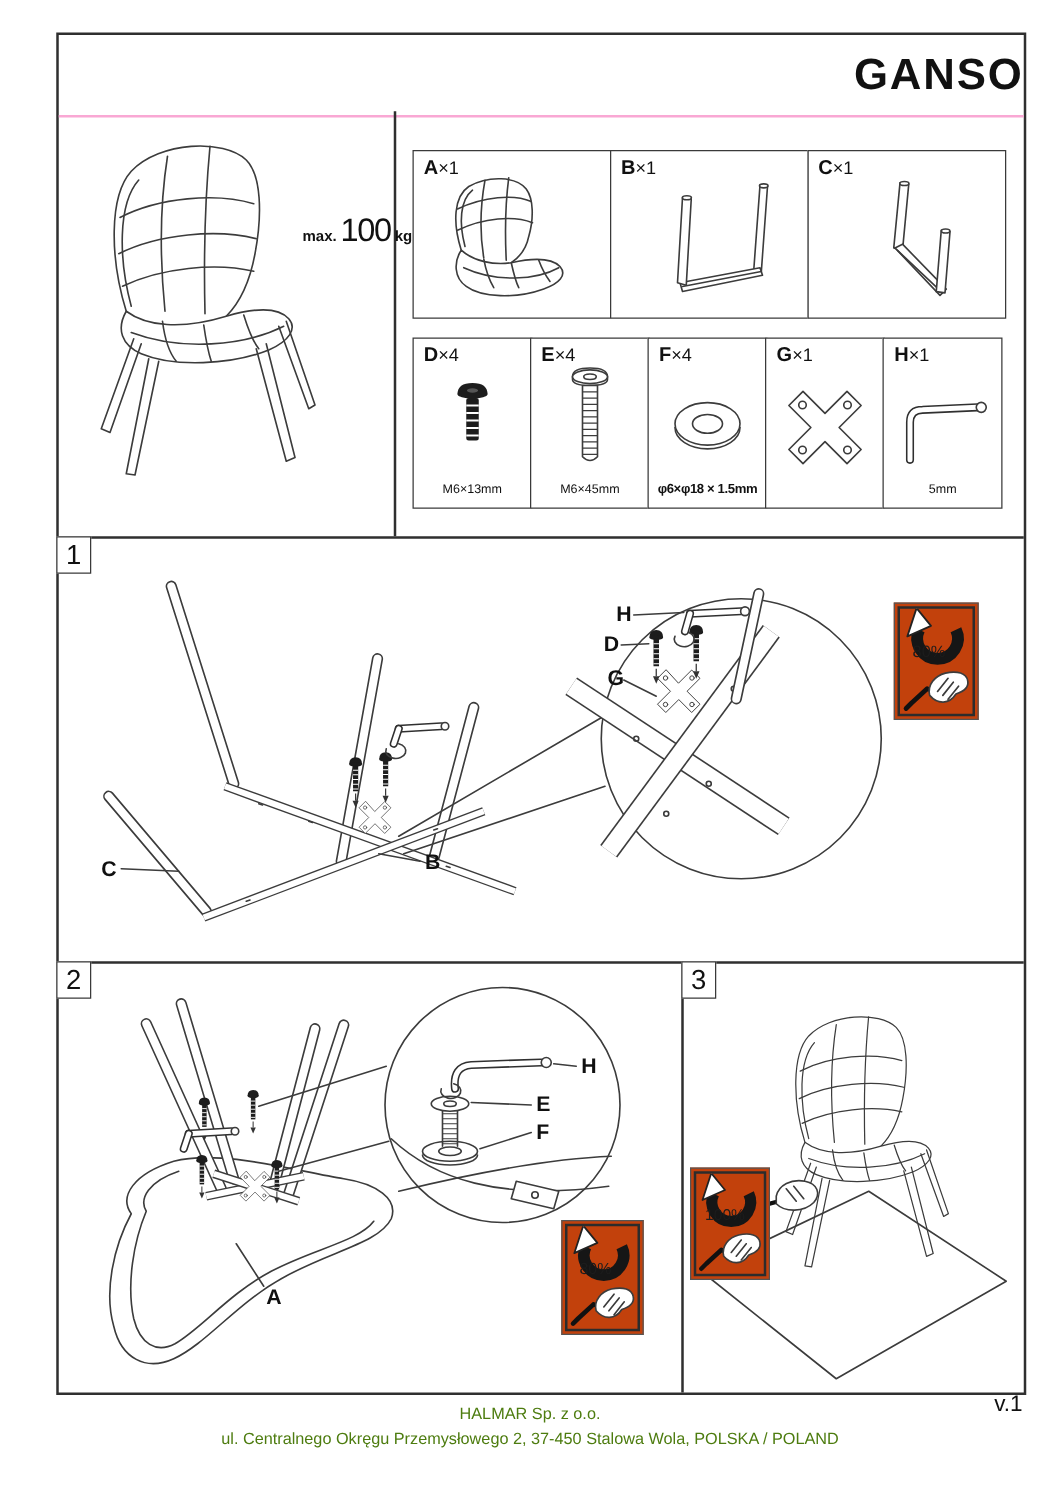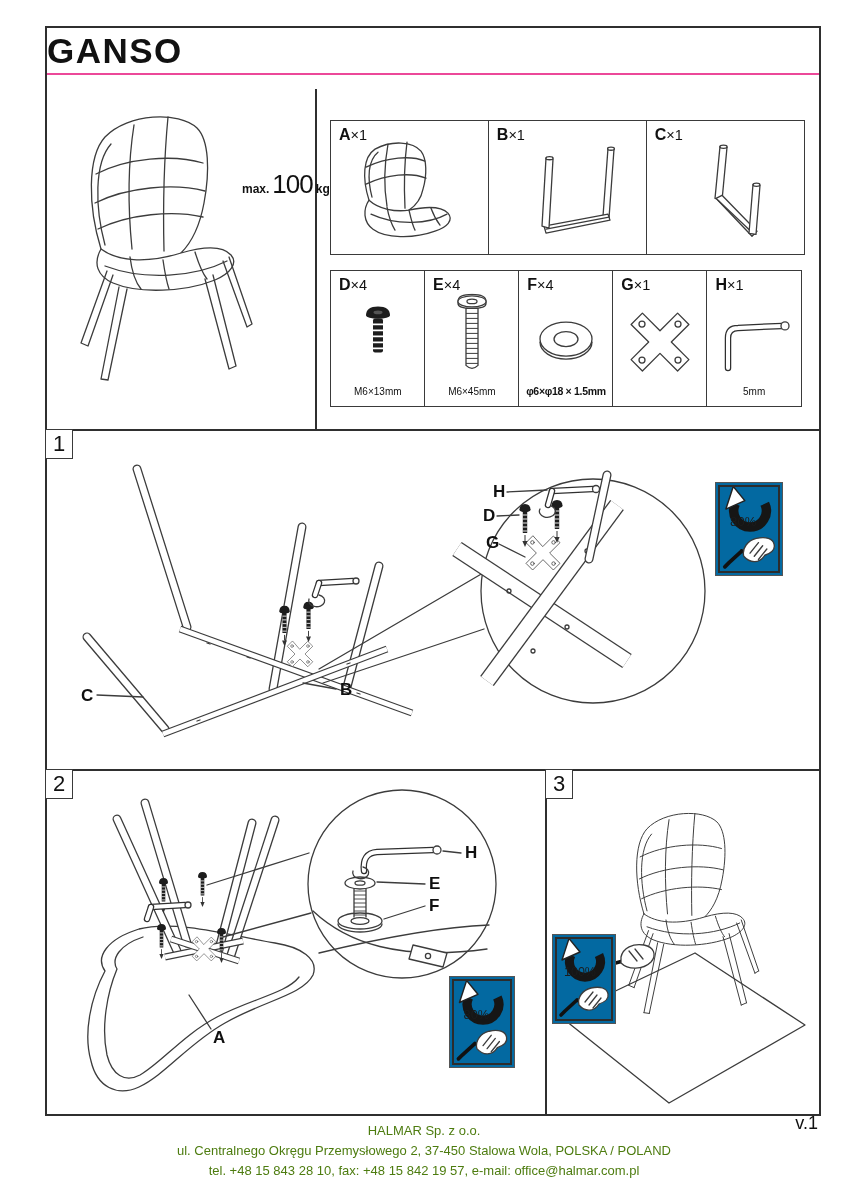--- a/index.html
+++ b/index.html
@@ -1,21 +1,21 @@
 <!DOCTYPE html>
 <html><head>
 <meta charset="utf-8">
 <style>
   html,body{margin:0;padding:0;}
   body{
     width:848px;height:1200px;background:#fff;position:relative;
     font-family:"Liberation Sans",sans-serif;color:#111;overflow:hidden;
   }
   .sheet{position:absolute;left:45px;top:26px;width:772px;height:1086px;border:2px solid #2f2f2f;background:#fff;}
-  .title-row{position:absolute;left:0;top:0;width:100%;height:47px;border-bottom:2px solid #ec4899;display:flex;align-items:center;justify-content:flex-start;box-sizing:border-box;}
+  .title-row{position:absolute;left:0;top:0;width:100%;height:66px;border-bottom:2px solid #f9a8d4;display:flex;align-items:center;justify-content:flex-end;box-sizing:border-box;}
   .title{font-size:35px;font-weight:bold;letter-spacing:1.5px;}
 
   .parts-left{position:absolute;left:0;top:61px;width:270px;height:340px;border-right:2px solid #2f2f2f;box-sizing:border-box;}
   .weight-badge{position:absolute;left:146px;top:72px;width:120px;height:46px;display:flex;align-items:center;gap:45px;}
   .wtext{display:flex;align-items:baseline;gap:3px;margin-left:4px;}
   .wt-s{font-size:12px;font-weight:bold;}
   .wt-b{font-size:26px;font-weight:normal;letter-spacing:-1px;}
 
   .row-big{position:absolute;left:283px;top:92px;width:475px;height:135px;display:flex;}
   .row-small{position:absolute;left:283px;top:242px;width:472px;height:137px;display:flex;}
@@ -28,21 +28,21 @@
   .spec-sm{font-size:10.5px;letter-spacing:-0.3px;font-weight:bold;}
   .picon{position:absolute;left:50%;top:50%;transform:translate(-50%,-46%);}
 
   .step{position:absolute;box-sizing:border-box;}
   .step1{left:0;top:401px;width:772px;height:340px;border-top:2px solid #2f2f2f;}
   .step2{left:0;top:741px;width:500px;height:345px;border-top:2px solid #2f2f2f;border-right:2px solid #2f2f2f;}
   .step3{left:500px;top:741px;width:272px;height:345px;border-top:2px solid #2f2f2f;}
   .stepnum{position:absolute;left:-2px;top:-2px;width:26px;height:28px;border:1.5px solid #3a3a3a;background:#fff;font-size:22px;display:flex;align-items:center;justify-content:center;z-index:5;}
   .art{position:absolute;left:0;top:0;}
 
-  .torque{position:absolute;border:1px solid #555;padding:2px;background:#0369a1;z-index:4;}
+  .torque{position:absolute;border:1px solid #555;padding:2px;background:#c2410c;z-index:4;}
   .torque-inner{border:2px solid #2c2c2c;width:100%;height:100%;box-sizing:border-box;}
 
   .footer{position:absolute;left:0;top:1121px;width:848px;text-align:center;font-size:13px;line-height:20px;color:#4d7c0f;}
   .version{position:absolute;right:30px;top:1113px;font-size:18px;font-weight:normal;}
 
   
   svg{display:block;}
   svg text{font-family:"Liberation Sans",sans-serif;}
   .ln{fill:none;stroke:#3c3c3c;stroke-width:1.3;stroke-linecap:round;stroke-linejoin:round;}
   .fillw{fill:#fff;}
@@ -421,15 +421,14 @@
         </svg>
       </div>
     </div>
   </div>
 
 </div>
 
 <div class="footer">
   <div>HALMAR Sp. z o.o.</div>
   <div>ul. Centralnego Okręgu Przemysłowego 2, 37-450 Stalowa Wola, POLSKA / POLAND</div>
-  <div>tel. +48 15 843 28 10, fax: +48 15 842 19 57, e-mail: office@halmar.com.pl</div>
 </div>
 <div class="version">v.1</div>
 
 </body></html>

